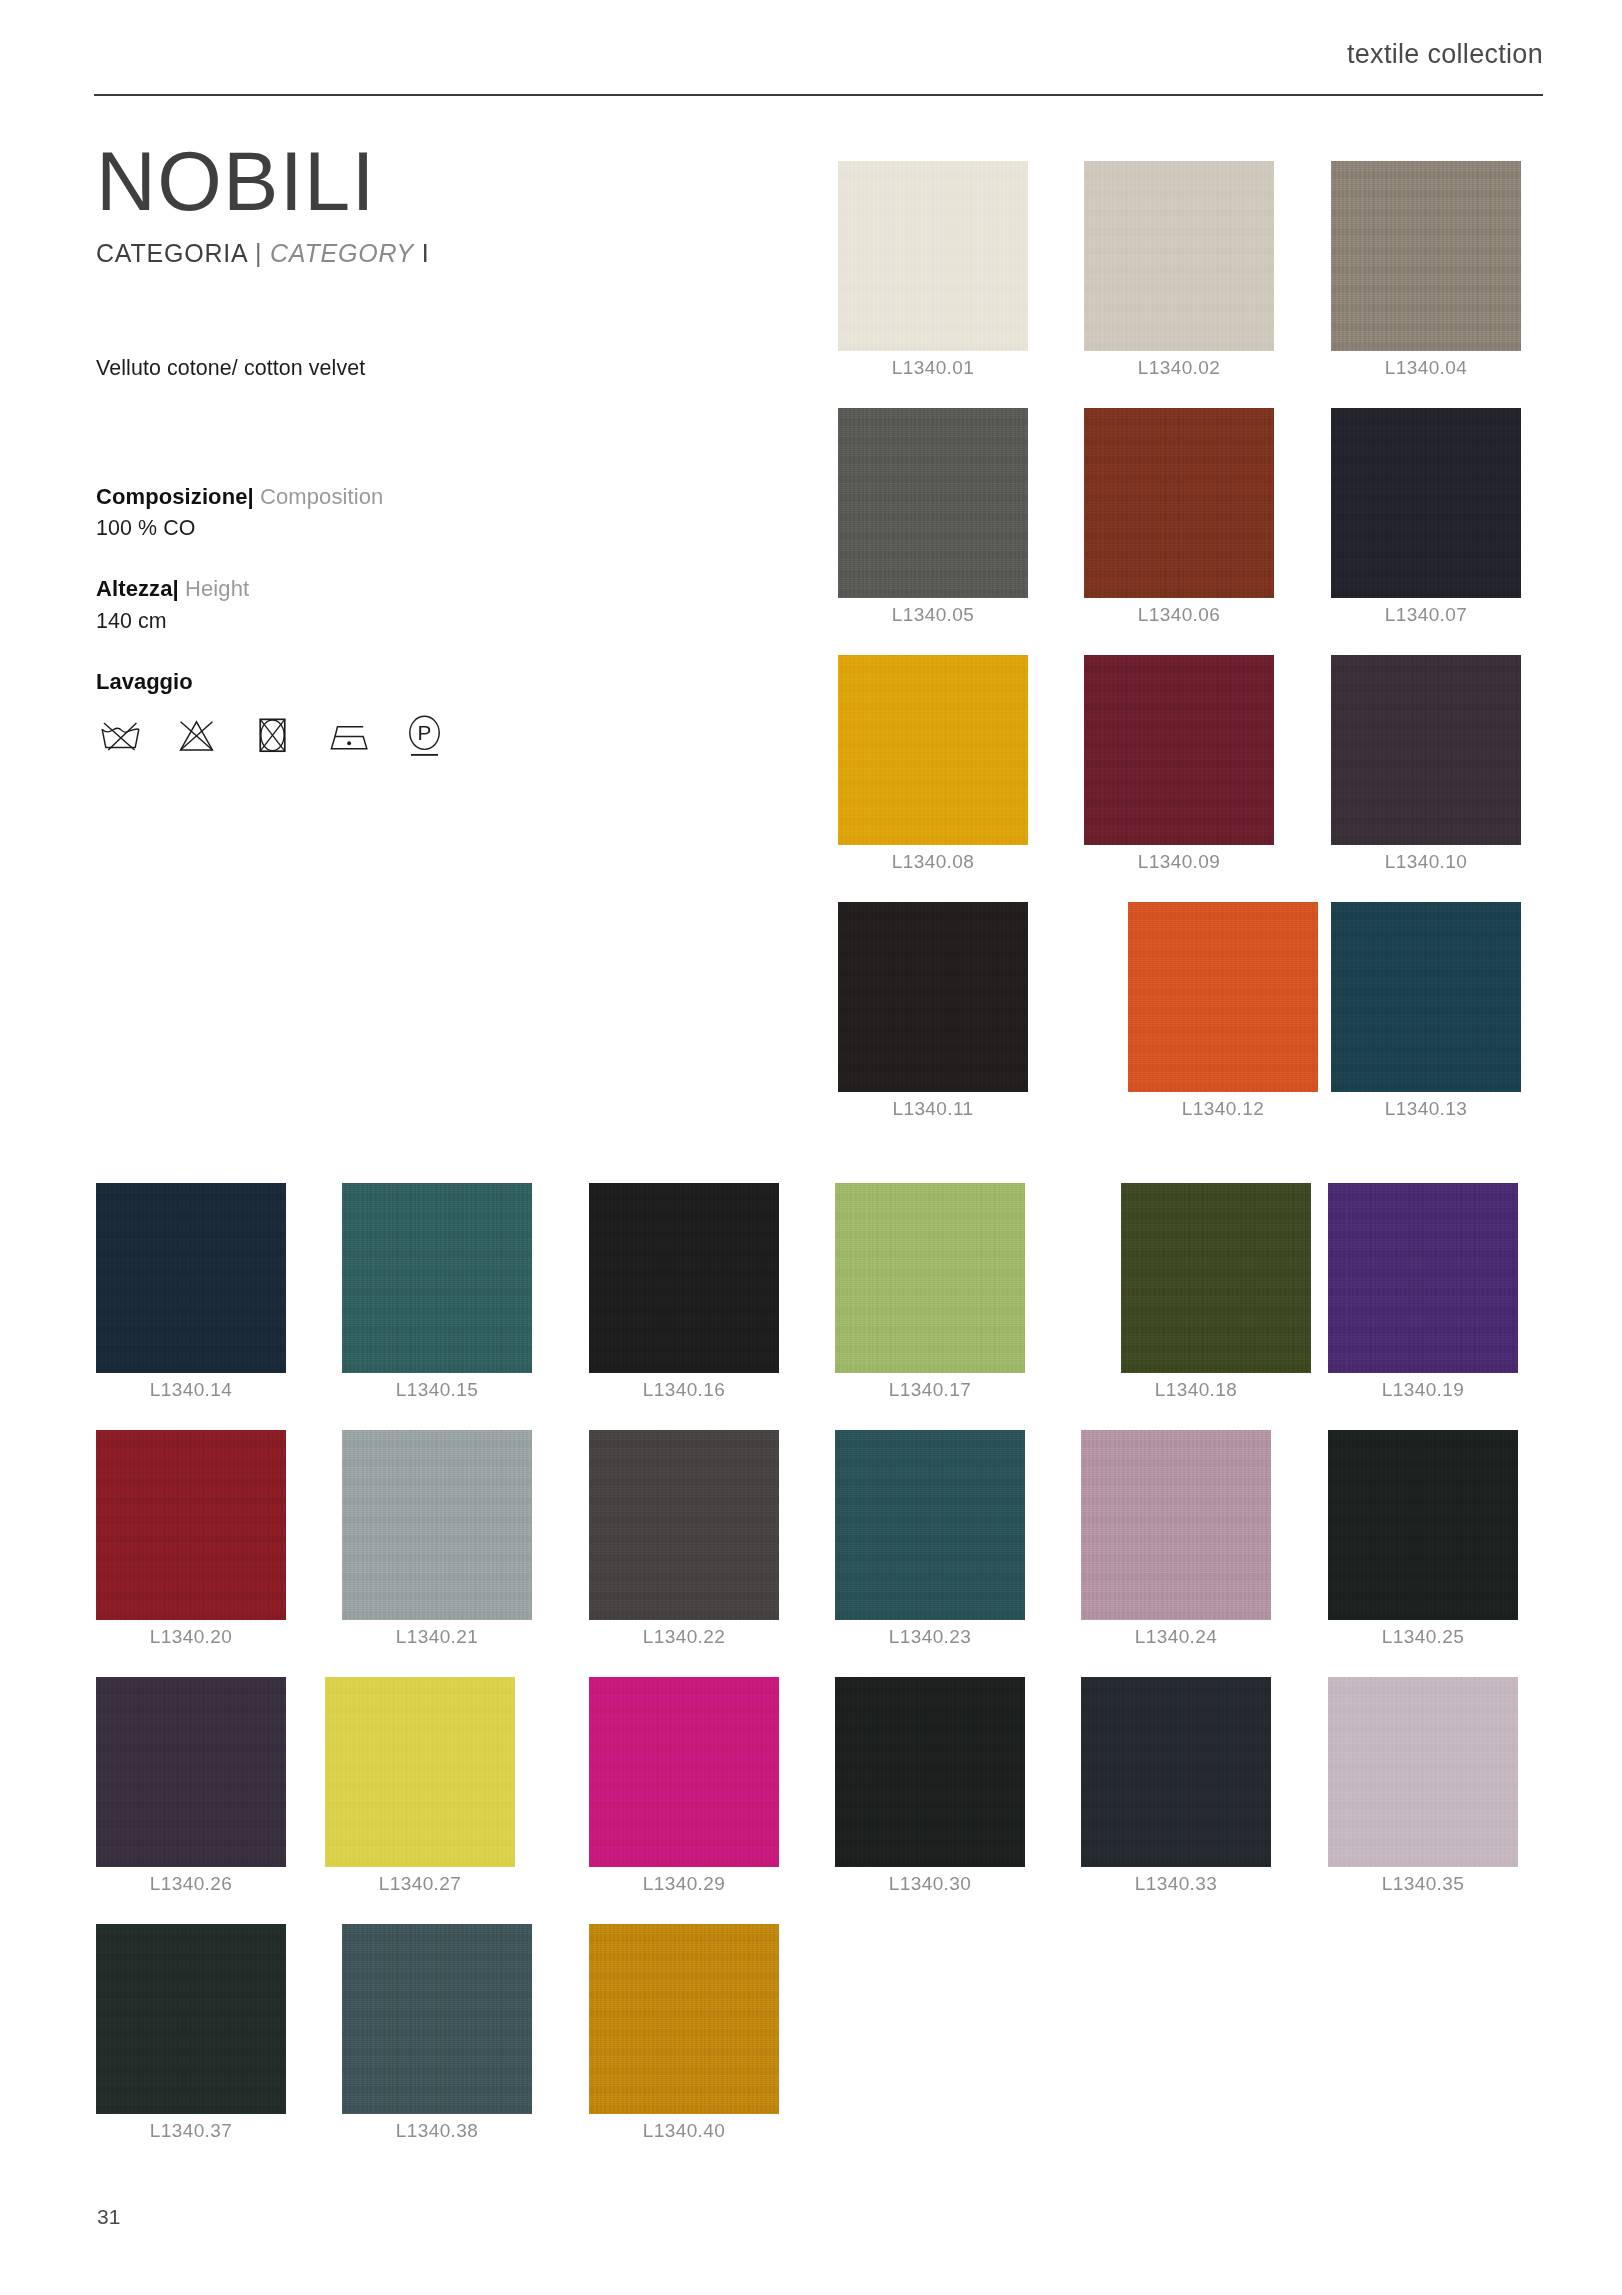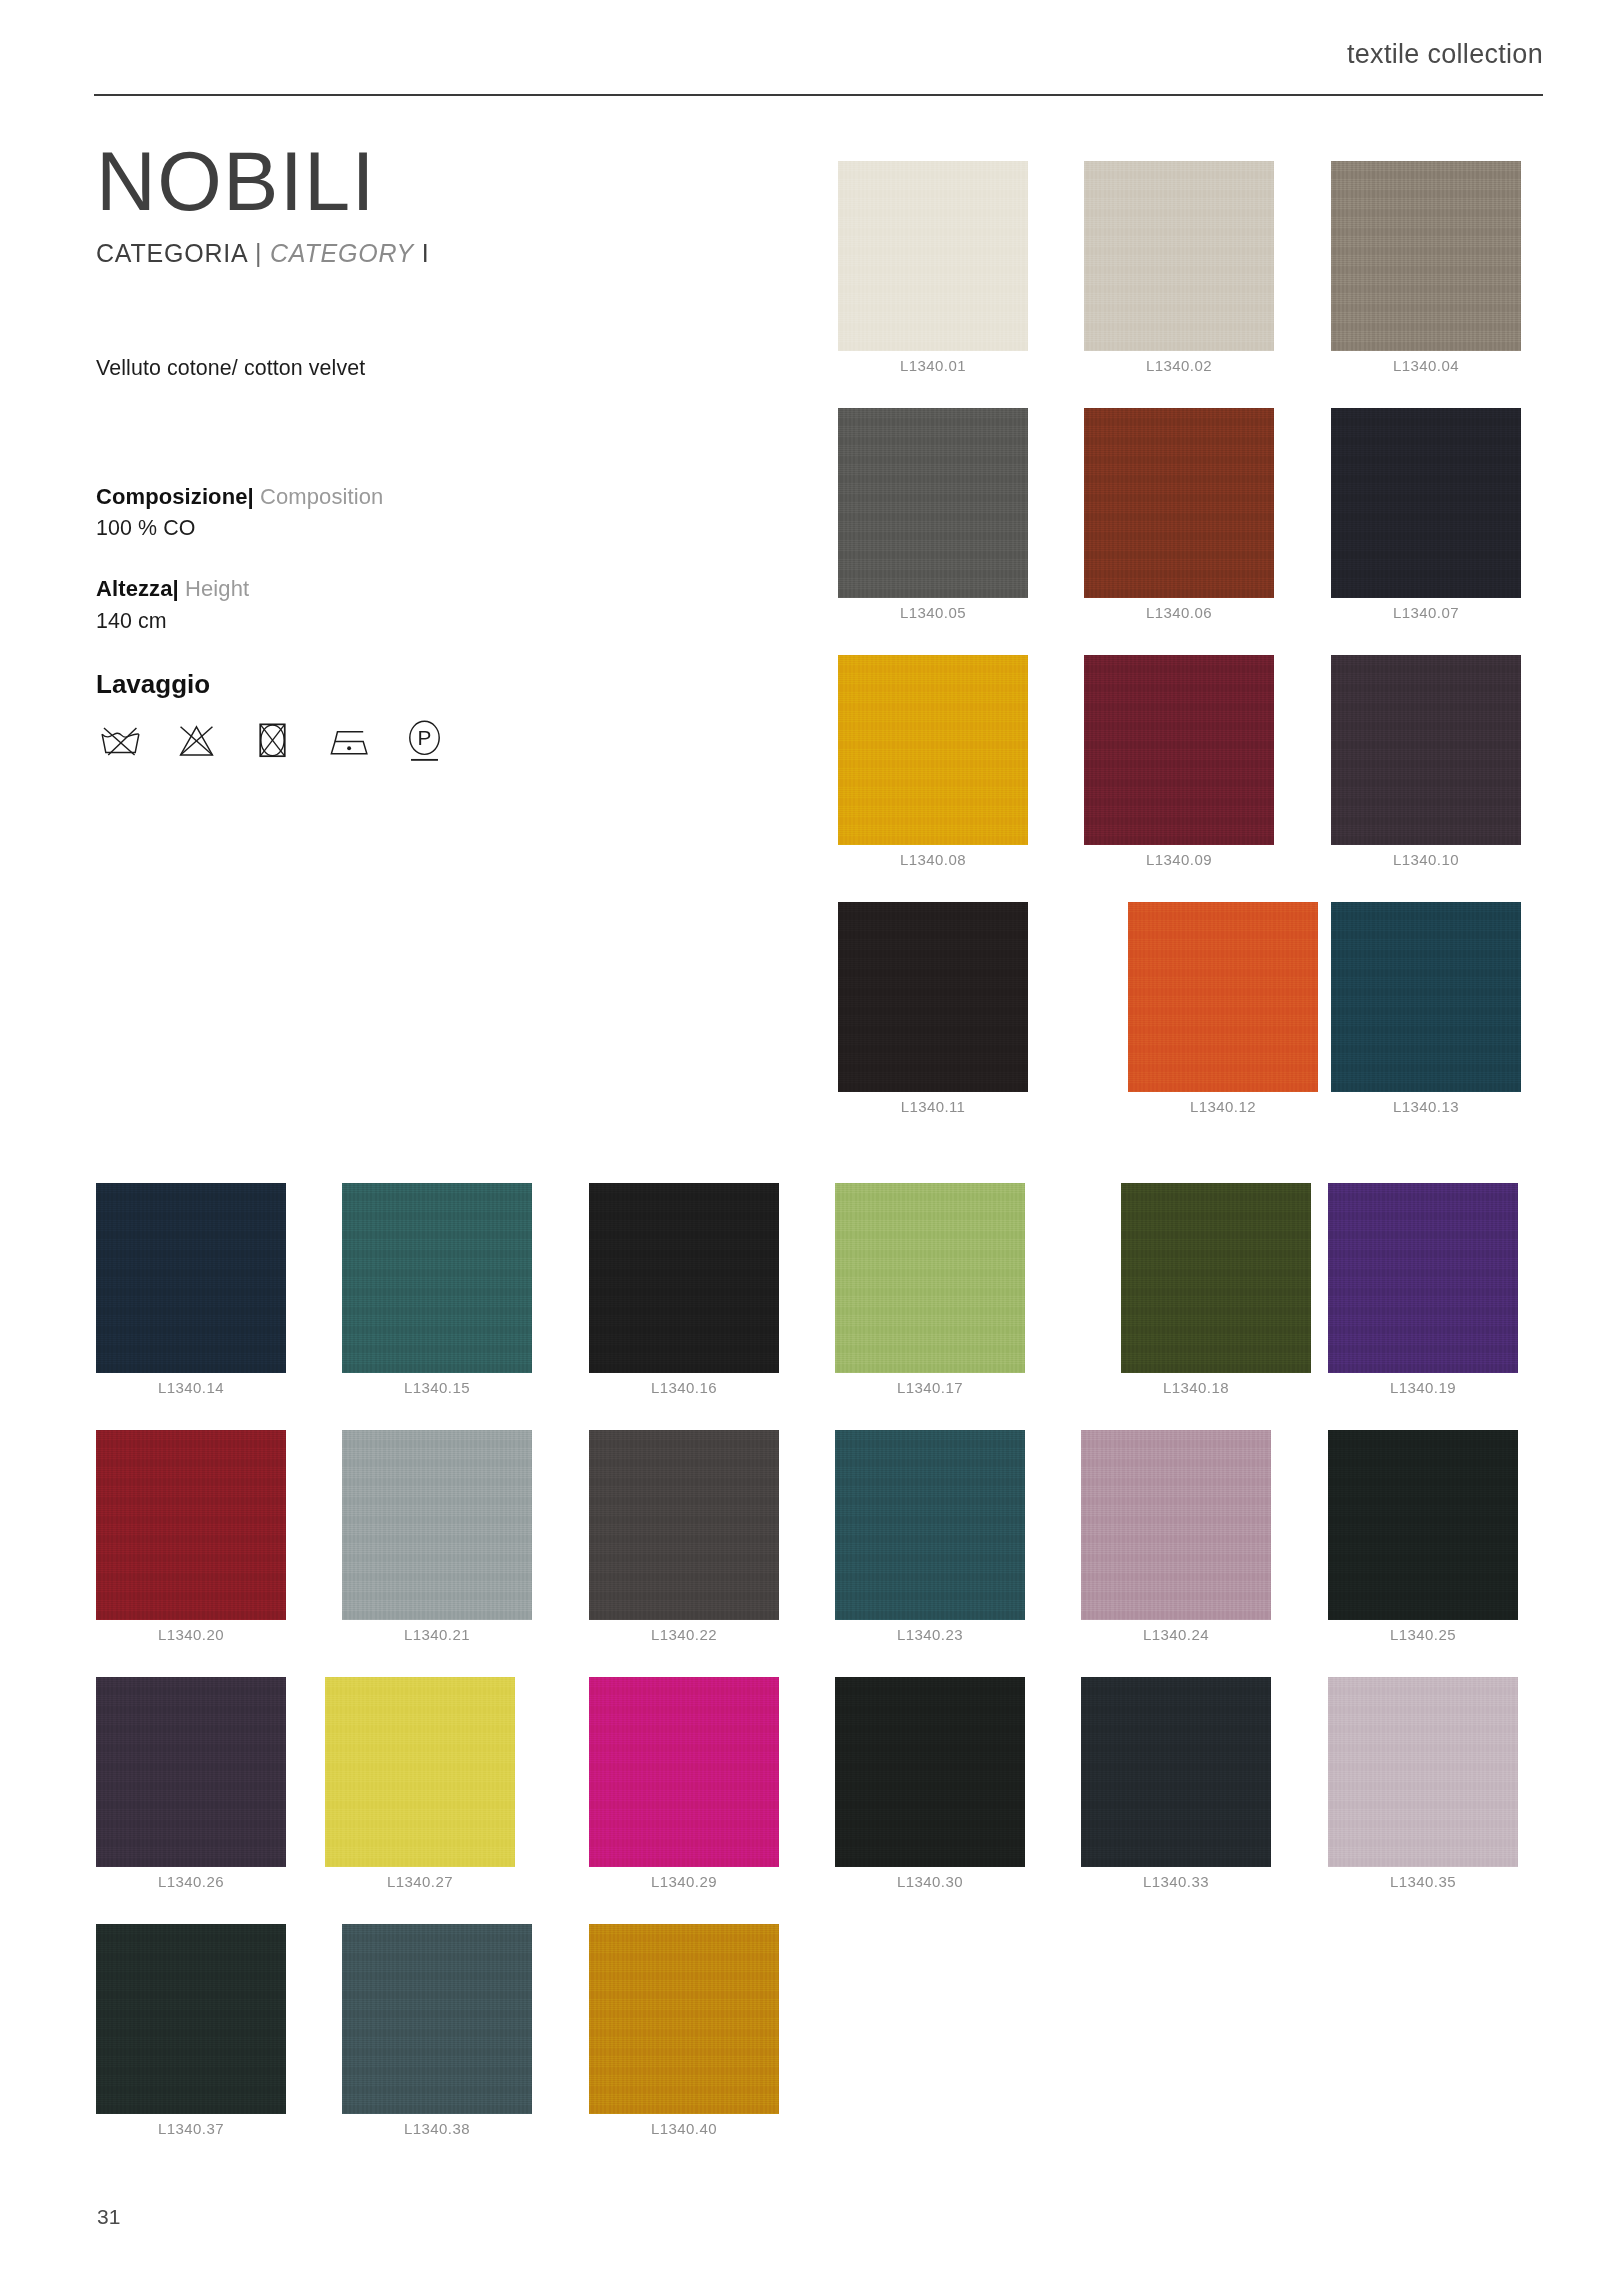--- a/index.html
+++ b/index.html
@@ -119,21 +119,21 @@
     letter-spacing: 0.1px;
     white-space: nowrap;
   }
   .spec-value .sub {
     color: #9a9a9a;
     font-weight: 300;
   }
 
   
   .care-title {
-    font-size: 26px;
+    font-size: 22px;
     font-weight: 700;
     color: #111111;
     margin-top: 18px;
     margin-bottom: 17px;
   }
   .care-row {
     display: flex;
     align-items: flex-start;
     gap: 27px;
   }
@@ -167,21 +167,21 @@
       repeating-linear-gradient(90deg, rgba(255,255,255,0.04) 0px, rgba(255,255,255,0.04) 0.6px, rgba(0,0,0,0.03) 0.6px, rgba(0,0,0,0.03) 1.3px);
     pointer-events: none;
     mix-blend-mode: overlay;
     opacity: 0.85;
   }
   .swatch-label {
     position: absolute;
     left: 0;
     width: 100%;
     text-align: center;
-    font-size: 15px;
+    font-size: 19px;
     font-weight: 300;
     letter-spacing: 0.4px;
     color: #8e8e8e;
     white-space: nowrap;
   }
 
   
   .grid-top {
     position: absolute;
     left: 838px;

